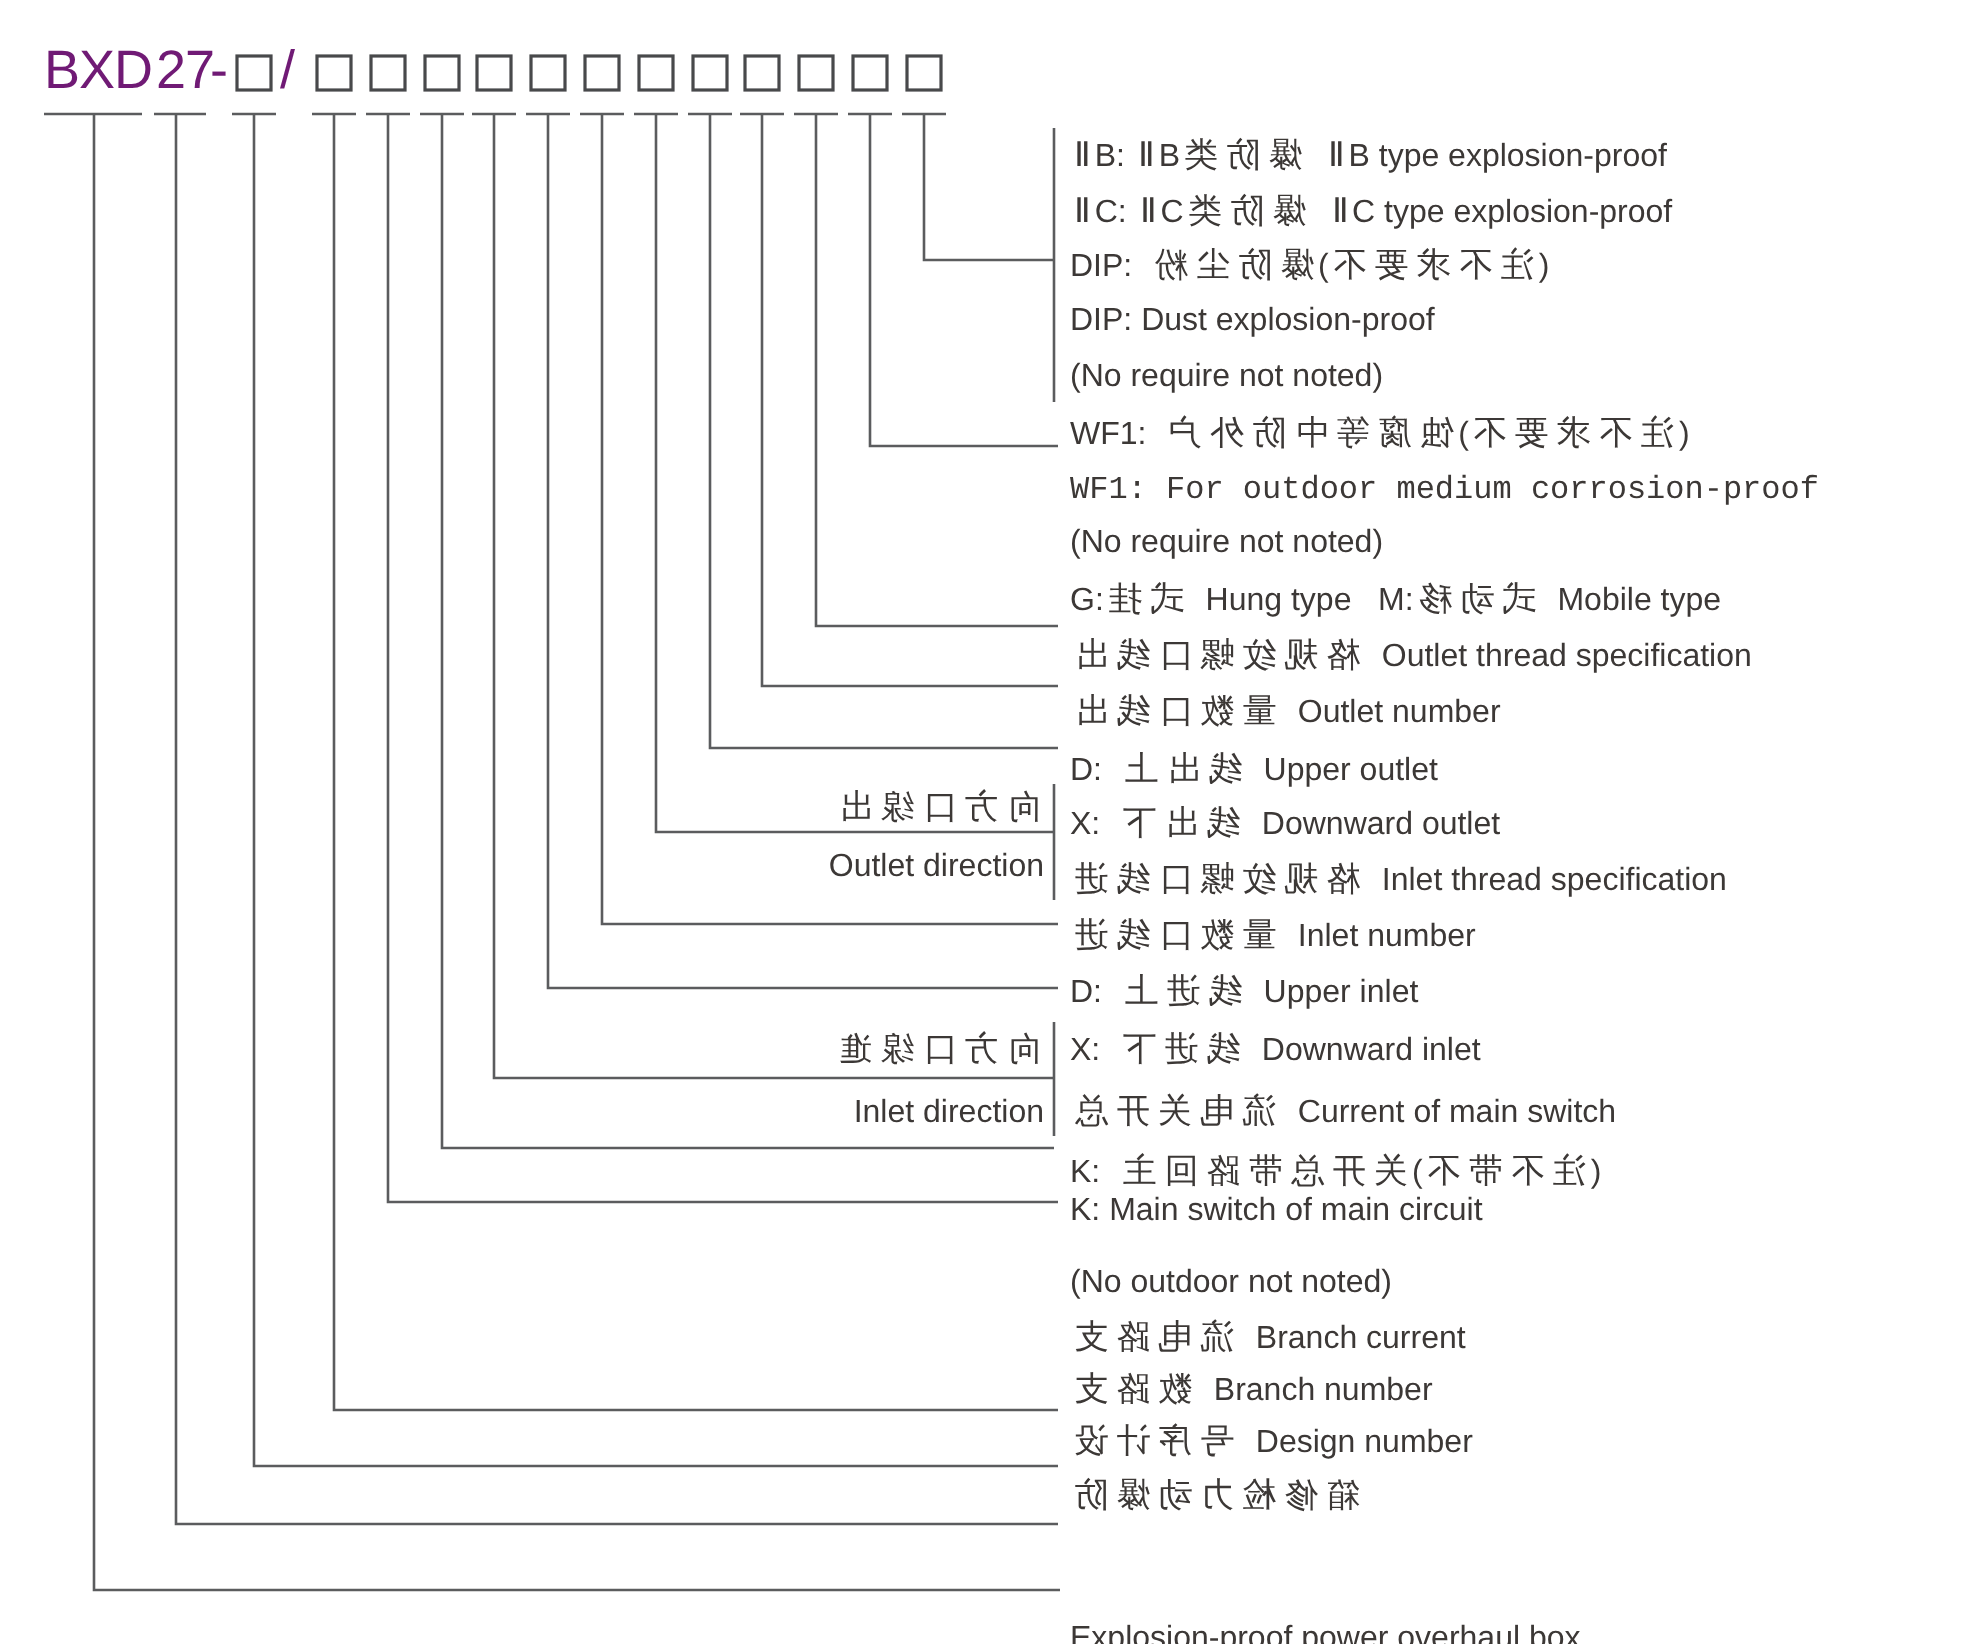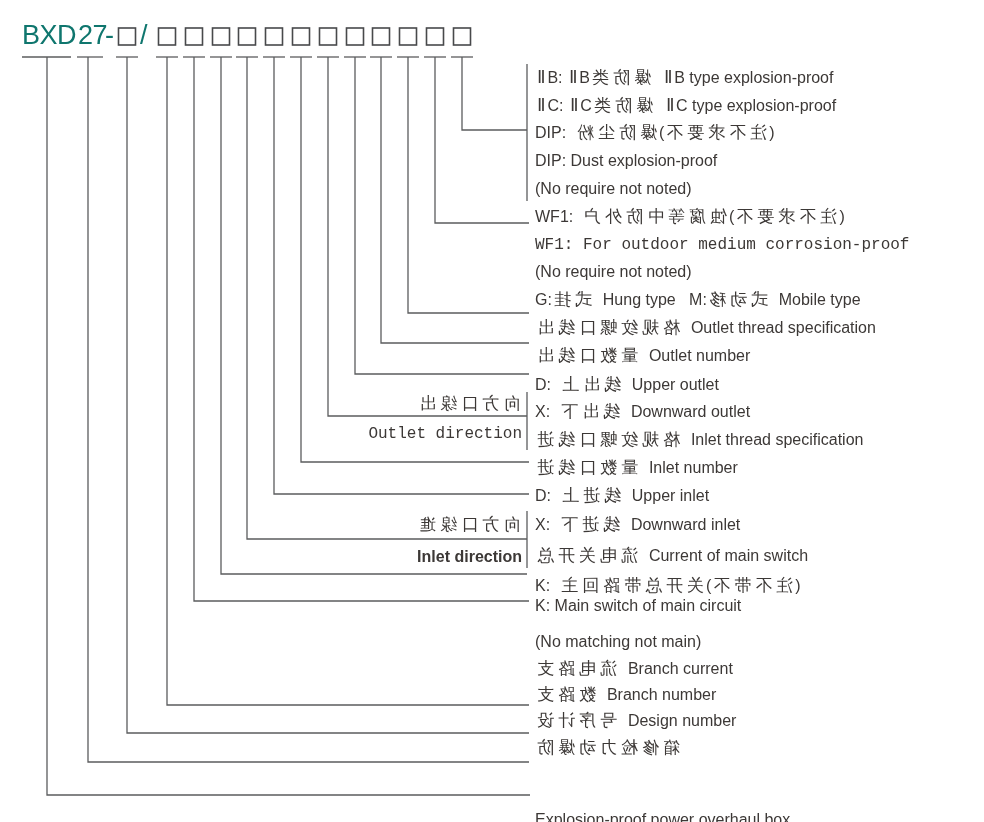--- a/index.html
+++ b/index.html
@@ -10,21 +10,21 @@
     font-family:"Liberation Sans","DejaVu Sans",sans-serif;
     color:#3c3836;
     overflow:hidden;
   }
   #lines{position:absolute;left:0;top:0;}
   .hdr-part{
     position:absolute;
     top:20px;
     font-size:27px;
     letter-spacing:-0.5px;
-    color:#0f766e;
+    color:#701a75;
     white-space:pre;
   }
   .row{
     position:absolute;
     left:535px;
     height:24px;
     line-height:24px;
     font-size:16px;
     white-space:pre;
     color:#3c3836;
@@ -121,26 +121,26 @@
       <div class="row" style="top: 344px;"><span class="mch">出</span><span class="mch">线</span><span class="mch">口</span><span class="mch">数</span><span class="mch">量</span>  Outlet number</div>
       <div class="row" style="top: 373px;">D:  <span class="mch">上</span><span class="mch">出</span><span class="mch">线</span>  Upper outlet</div>
       <div class="row" style="top: 400px;">X:  <span class="mch">下</span><span class="mch">出</span><span class="mch">线</span>  Downward outlet</div>
       <div class="row" style="top: 428px;"><span class="mch">进</span><span class="mch">线</span><span class="mch">口</span><span class="mch">螺</span><span class="mch">纹</span><span class="mch">规</span><span class="mch">格</span>  Inlet thread specification</div>
       <div class="row" style="top: 456px;"><span class="mch">进</span><span class="mch">线</span><span class="mch">口</span><span class="mch">数</span><span class="mch">量</span>  Inlet number</div>
       <div class="row" style="top: 484px;">D:  <span class="mch">上</span><span class="mch">进</span><span class="mch">线</span>  Upper inlet</div>
       <div class="row" style="top: 513px;">X:  <span class="mch">下</span><span class="mch">进</span><span class="mch">线</span>  Downward inlet</div>
       <div class="row" style="top: 544px;"><span class="mch">总</span><span class="mch">开</span><span class="mch">关</span><span class="mch">电</span><span class="mch">流</span>  Current of main switch</div>
       <div class="row" style="top: 574px;">K:  <span class="mch">主</span><span class="mch">回</span><span class="mch">路</span><span class="mch">带</span><span class="mch">总</span><span class="mch">开</span><span class="mch">关</span>(<span class="mch">不</span><span class="mch">带</span><span class="mch">不</span><span class="mch">注</span>)</div>
       <div class="row" style="top: 570px; margin-top: 24px;">K: Main switch of main circuit</div>
-      <div class="row" style="top: 630px;">(No matching not main)</div>
+      <div class="row" style="top: 630px;">(No outdoor not noted)</div>
       <div class="row" style="top: 657px;"><span class="mch">支</span><span class="mch">路</span><span class="mch">电</span><span class="mch">流</span>  Branch current</div>
       <div class="row" style="top: 683px;"><span class="mch">支</span><span class="mch">路</span><span class="mch">数</span>  Branch number</div>
       <div class="row" style="top: 709px;"><span class="mch">设</span><span class="mch">计</span><span class="mch">序</span><span class="mch">号</span>  Design number</div>
       <div class="row" style="top: 736px;"><span class="mch">防</span><span class="mch">爆</span><span class="mch">动</span><span class="mch">力</span><span class="mch">检</span><span class="mch">修</span><span class="mch">箱</span></div>
       <div class="row" style="top: 808px;">Explosion-proof power overhaul box</div>
     </div>
   <div id="labels">
       <div class="side-label" style="top: 392px;"><span class="mch">出</span><span class="mch">缐</span><span class="mch">口</span><span class="mch">方</span><span class="mch">向</span></div>
-      <div class="side-label" style="top: 422px; font-family: Liberation Mono, monospace;">Outlet direction</div>
+      <div class="side-label" style="top: 422px;">Outlet direction</div>
       <div class="side-label" style="top: 513px;"><span class="mch">進</span><span class="mch">缐</span><span class="mch">口</span><span class="mch">方</span><span class="mch">向</span></div>
-      <div class="side-label" style="top: 545px; font-weight: bold;">Inlet direction</div>
+      <div class="side-label" style="top: 545px;">Inlet direction</div>
     </div>
 </div>
 
 </body></html>

